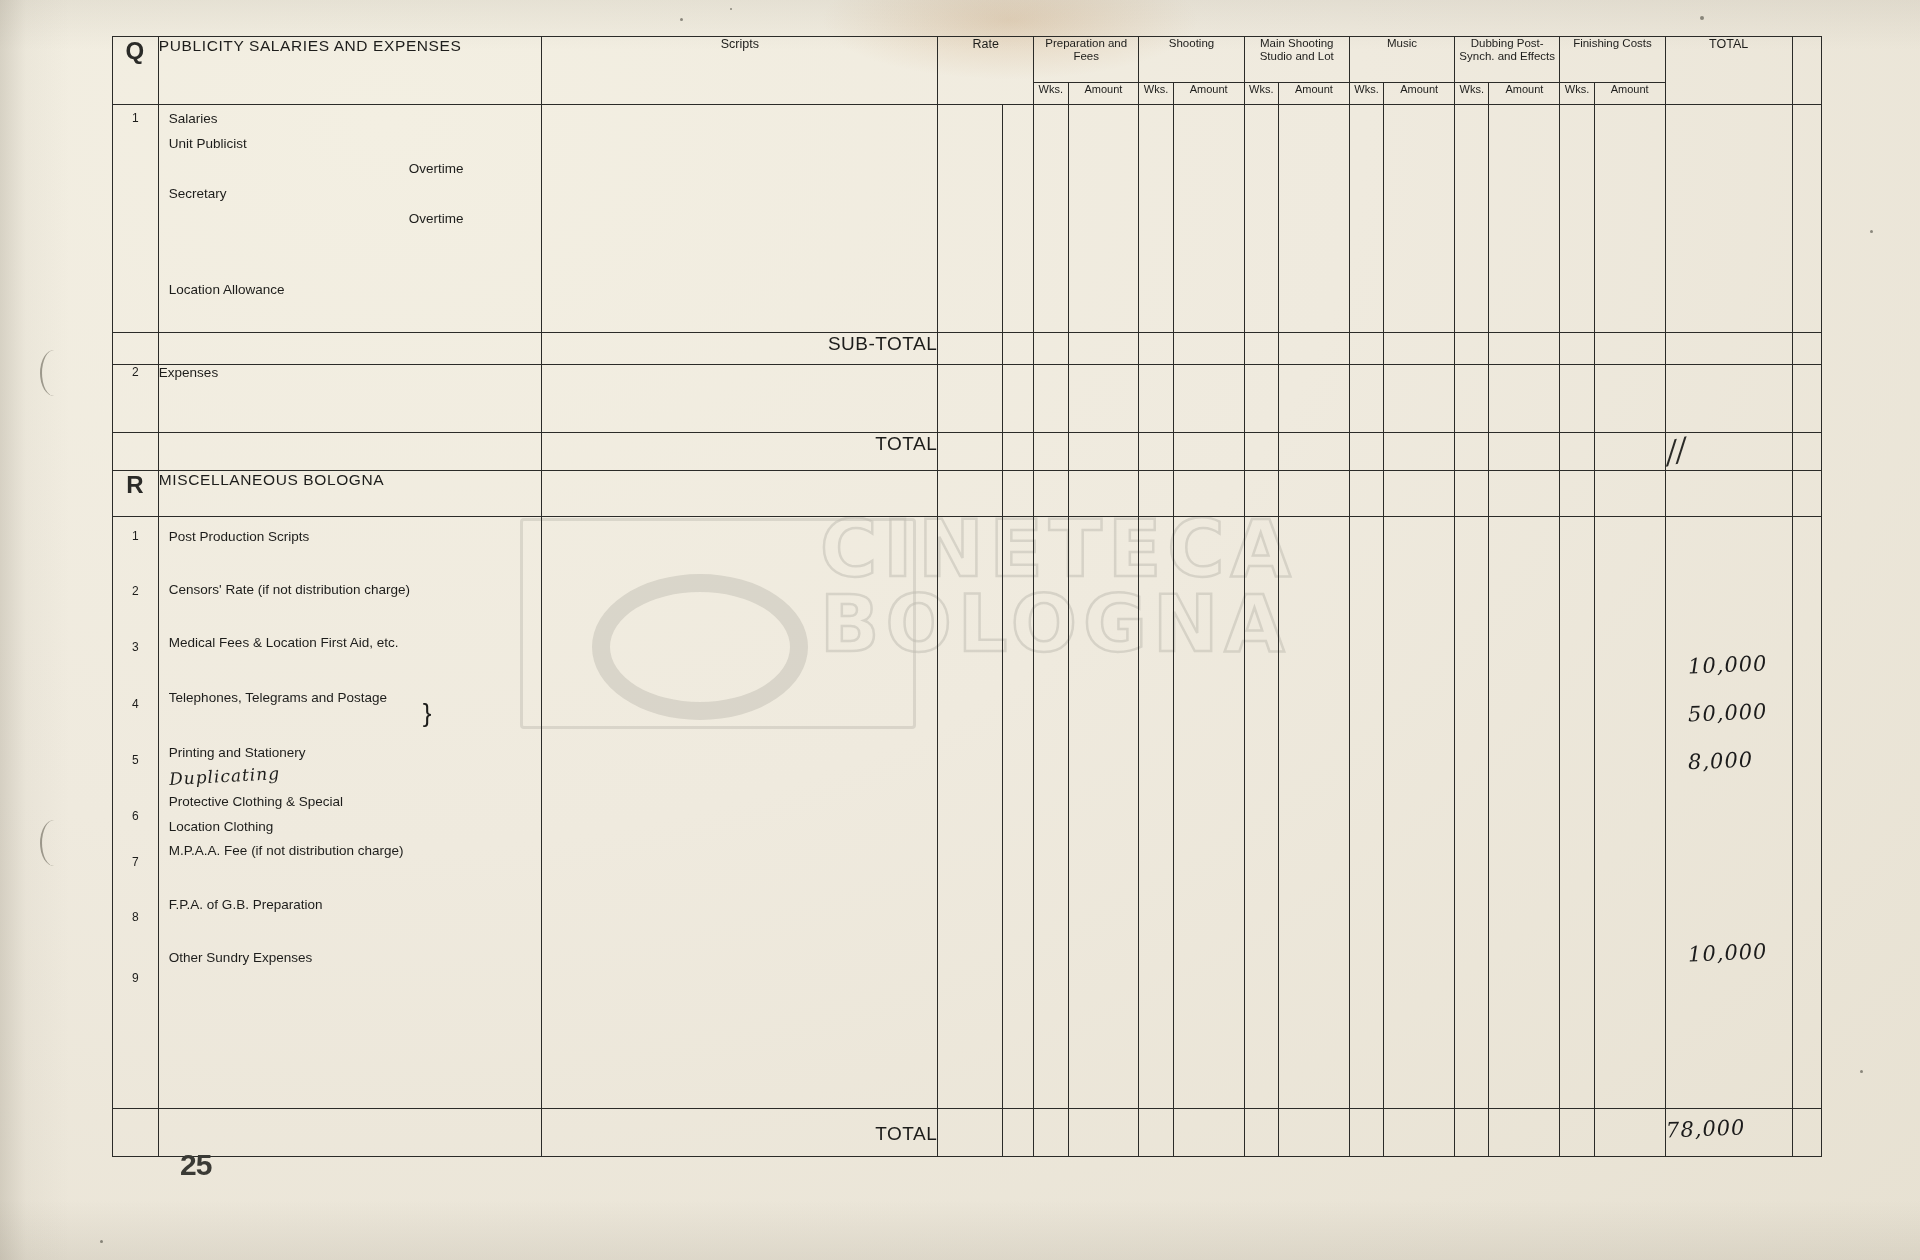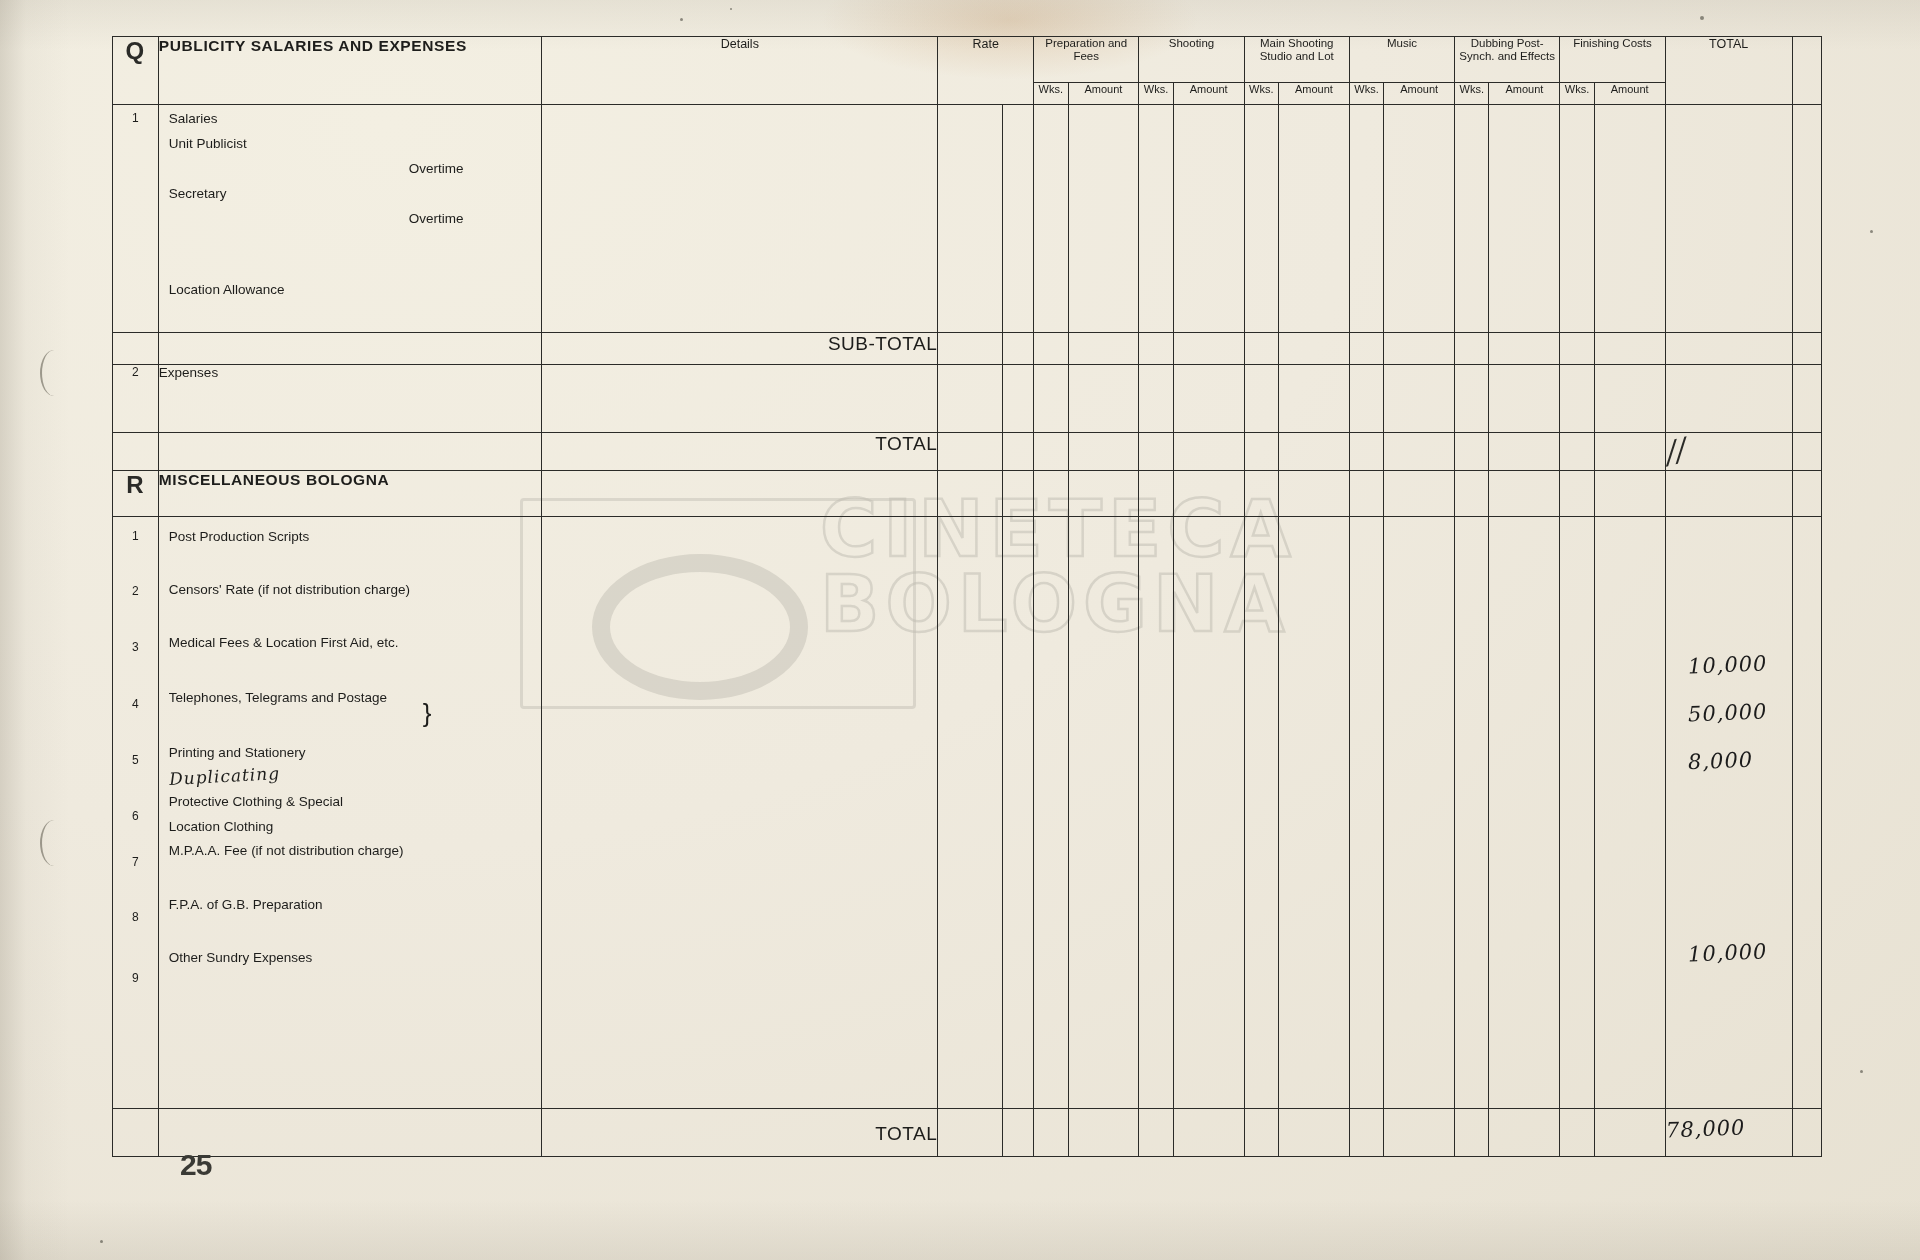--- a/index.html
+++ b/index.html
@@ -75,21 +75,21 @@
   table.grid td {
     border: 1px solid #2b2b28;
     padding: 0;
     vertical-align: top;
     position: relative;
   }
   .hdr-sec {
     font-size: 15.5px;
     letter-spacing: 0.6px;
     padding: 8px 0 8px 10px;
-    font-weight: 700;
+    font-weight: 400;
   }
   .sec-letter {
     font-size: 24px;
     text-align: center;
     font-weight: 600;
     letter-spacing: 1px;
     padding-top: 5px;
     color: #2b2b28;
   }
   .num {
@@ -162,21 +162,21 @@
     bottom: 22px;
     font-size: 30px;
     font-weight: 600;
     color: #3a3a35;
     letter-spacing: -1px;
   }
   
   #watermark {
     position: absolute;
     left: 520px;
-    top: 492px;
+    top: 512px;
     width: 880px;
     height: 230px;
     pointer-events: none;
     opacity: 0.50;
   }
   .wm-text {
     font-family: "DejaVu Sans", sans-serif;
     font-weight: 700;
     font-size: 78px;
     letter-spacing: 6px;
@@ -249,21 +249,21 @@
         <col style="width:33px">
           <col style="width:68px">
         <col style="width:122px">
         <col style="width:28px">
       </colgroup>
 
       <tbody>
           <tr style="height:46px">
         <td class="sec-letter" rowspan="2">Q</td>
         <td class="hdr-sec" rowspan="2">PUBLICITY SALARIES AND EXPENSES</td>
-        <td class="colhdr big" rowspan="2">Details</td>
+        <td class="colhdr big" rowspan="2">Scripts</td>
         <td class="colhdr big" rowspan="2" colspan="2">Rate</td>
         <td class="colhdr" colspan="2">Preparation and Fees</td>
         <td class="colhdr" colspan="2">Shooting</td>
         <td class="colhdr" colspan="2">Main Shooting Studio and Lot</td>
         <td class="colhdr" colspan="2">Music</td>
         <td class="colhdr" colspan="2">Dubbing Post-Synch. and Effects</td>
         <td class="colhdr" colspan="2">Finishing Costs</td>
         <td class="colhdr big" rowspan="2">TOTAL</td>
         <td rowspan="2"></td>
       </tr>

